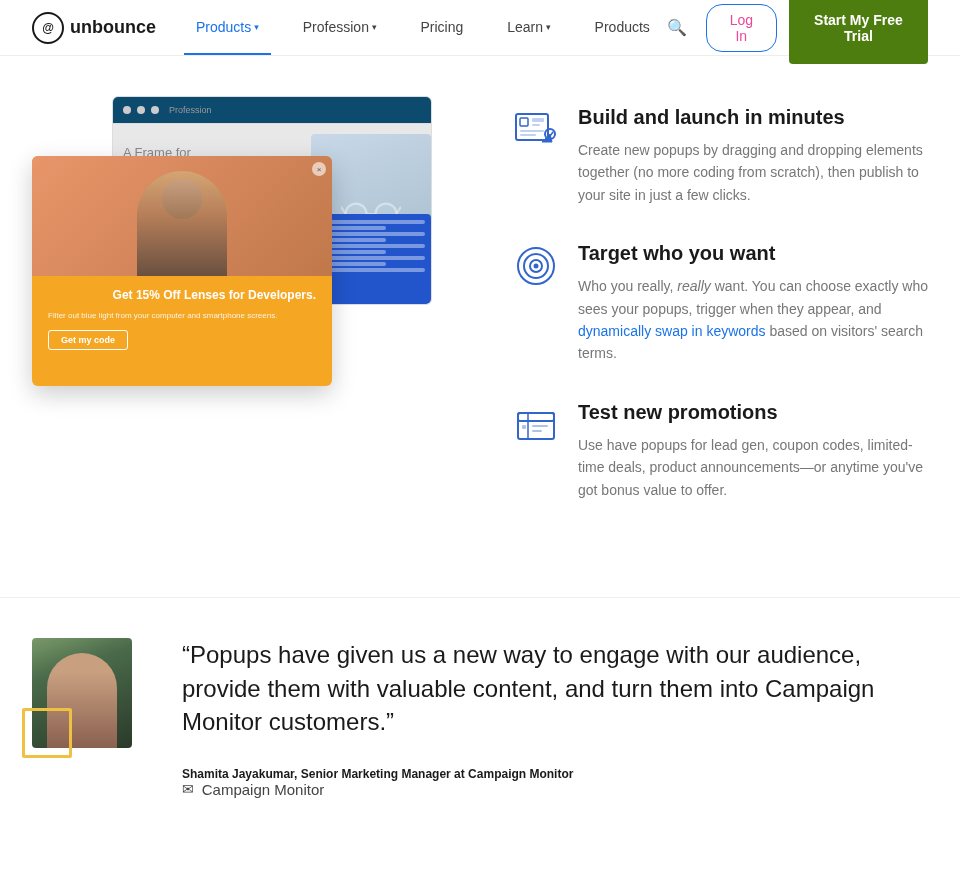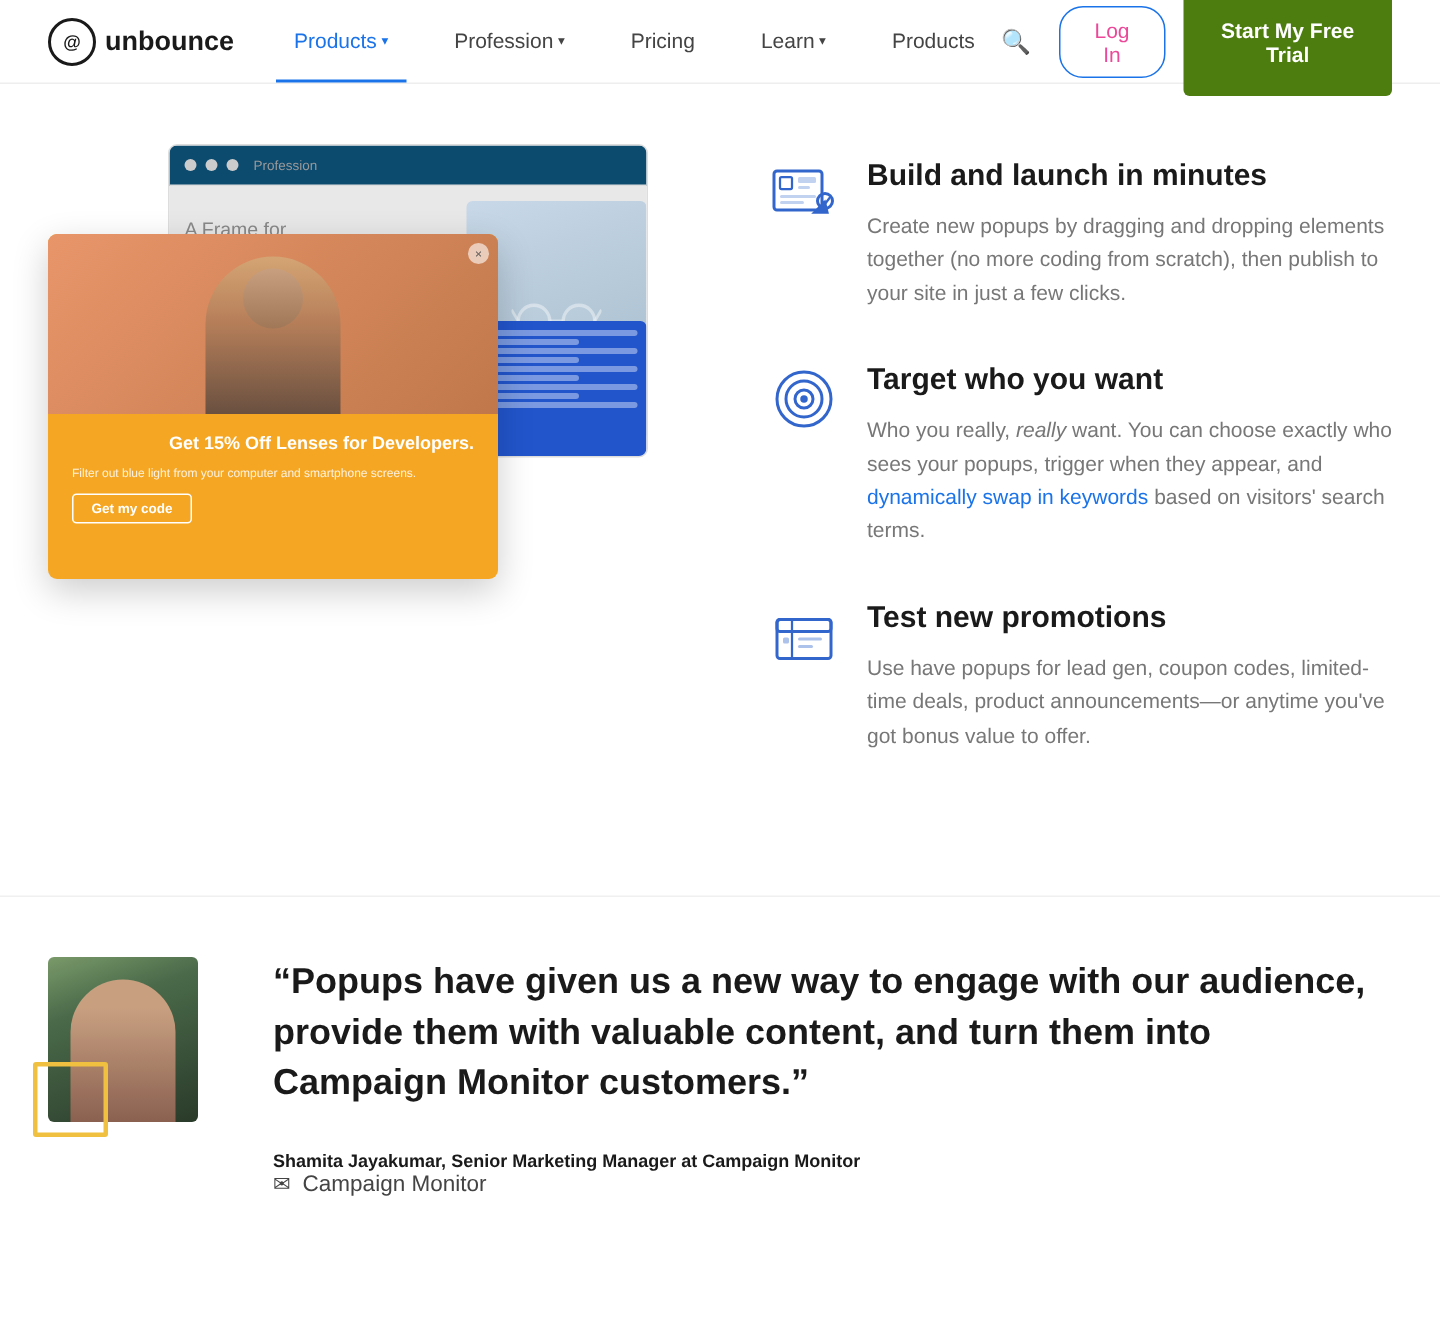--- a/index.html
+++ b/index.html
@@ -155,21 +155,21 @@
       background: linear-gradient(180deg, #c8a080 20%, #8a6050 100%);
       border-radius: 35px 35px 0 0;
     }
     .avatar-border {
       position: absolute; bottom: -10px; left: -10px;
       width: 50px; height: 50px;
       border: 3px solid #f0c040; border-radius: 2px;
     }
     .testimonial-content { flex: 1; }
     .quote-text {
-      font-size: 24px; font-weight: 700; color: #1a1a1a; line-height: 1.4; margin-bottom: 28px;
+      font-size: 24px; font-weight: 400; color: #1a1a1a; line-height: 1.4; margin-bottom: 28px;
     }
     .author-name { font-size: 12px; color: #1a1a1a; margin-bottom: 0; }
     .author-name span { font-weight: 700; }
     .company-logo { display: flex; align-items: center; gap: 8px; font-size: 15px; color: #444; font-weight: 500; }
     .company-envelope { font-size: 14px; }
 
     
     .icon-launch svg, .icon-target svg, .icon-promo svg { width: 48px; height: 48px; }
   </style>
 </head>

